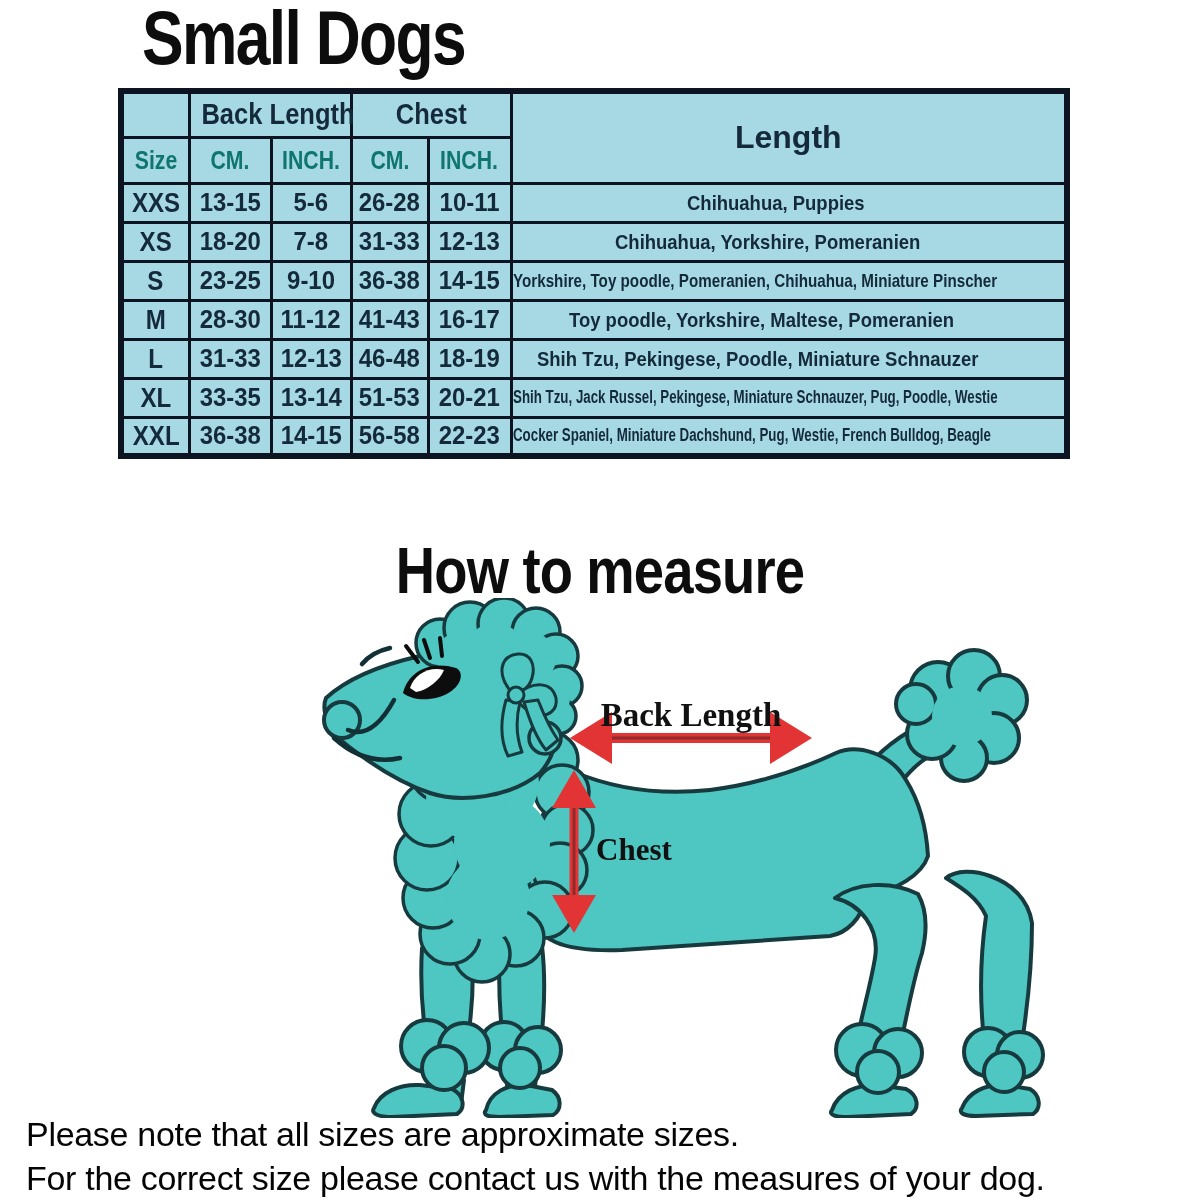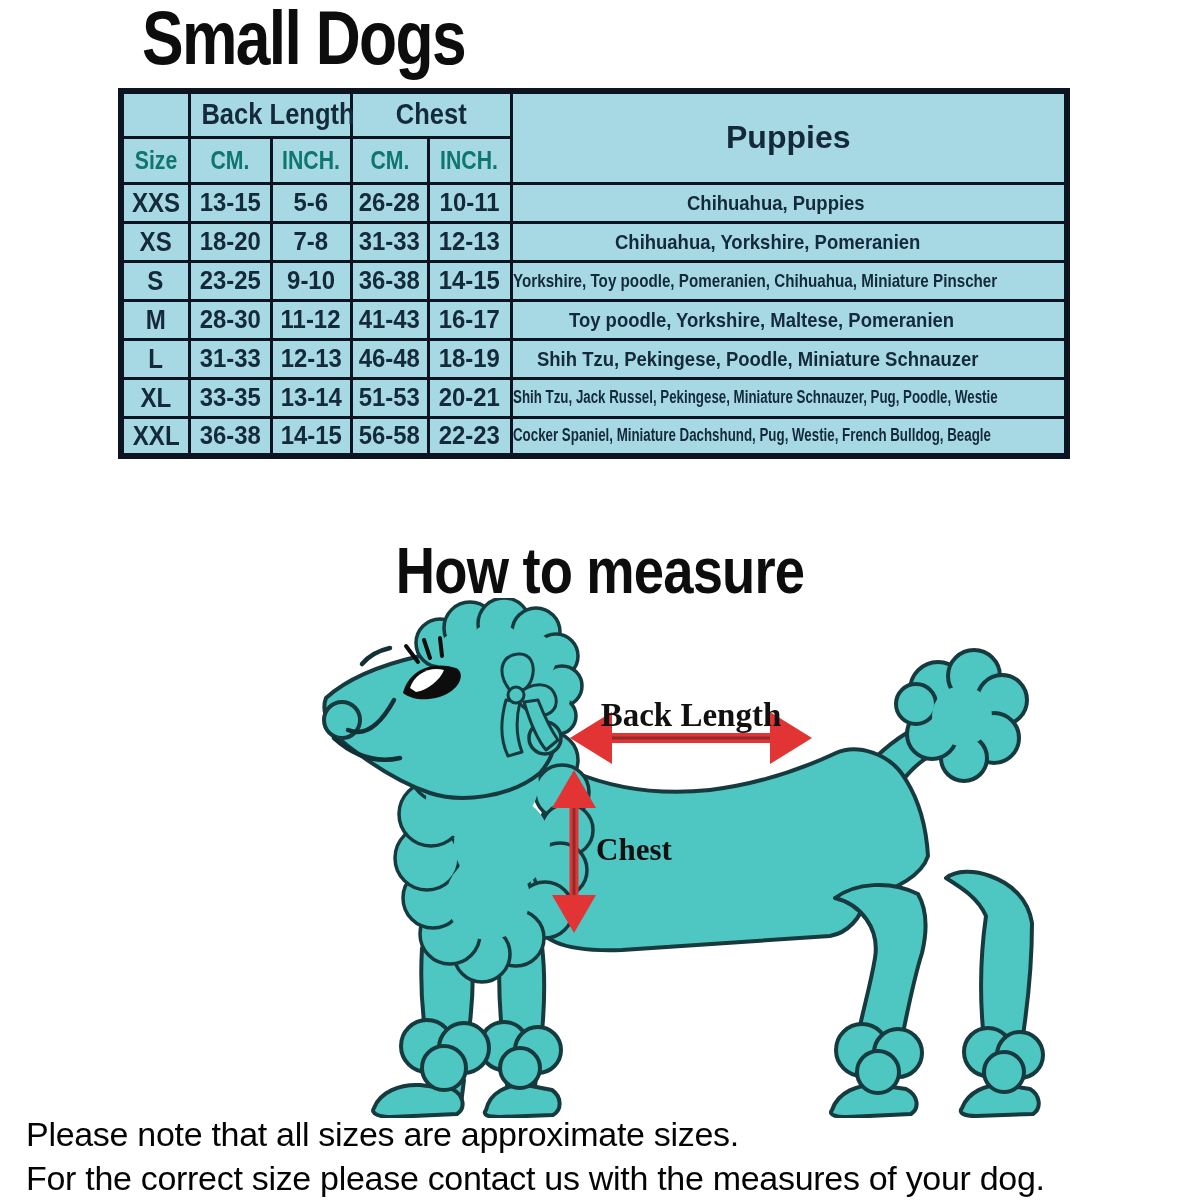--- a/index.html
+++ b/index.html
@@ -61,21 +61,21 @@
       <col style="width:80px">
     <col style="width:77px">
       <col style="width:83px">
       <col>
   </colgroup>
   <tbody>
   <tr class="hrow">
     <td></td>
     <td colspan="2" class="grp"><span class="cx" style="--sx:0.88">Back Length</span></td>
     <td colspan="2" class="grp"><span class="cx" style="--sx:0.88">Chest</span></td>
-    <td rowspan="2" class="breeds-hdr"><span>Puppies</span></td>
+    <td rowspan="2" class="breeds-hdr"><span>Length</span></td>
   </tr>
   <tr class="hrow">
     <td class="red"><span class="cx" style="--sx:0.85">Size</span></td>
     <td class="red"><span class="cx" style="--sx:0.85">CM.</span></td>
     <td class="red"><span class="cx" style="--sx:0.85">INCH.</span></td>
     <td class="red"><span class="cx" style="--sx:0.85">CM.</span></td>
     <td class="red"><span class="cx" style="--sx:0.85">INCH.</span></td>
   </tr>
 
   <tr class="drow">

